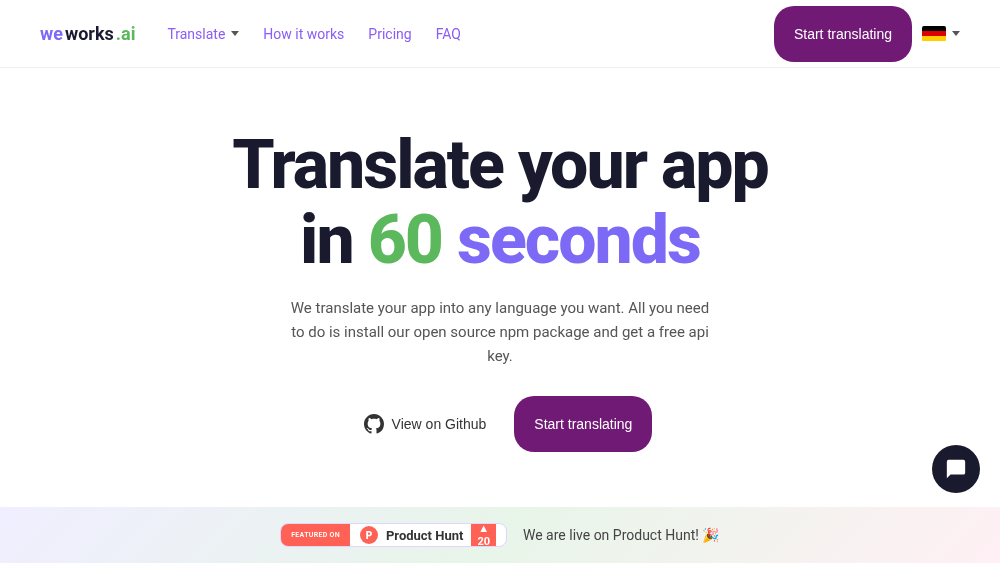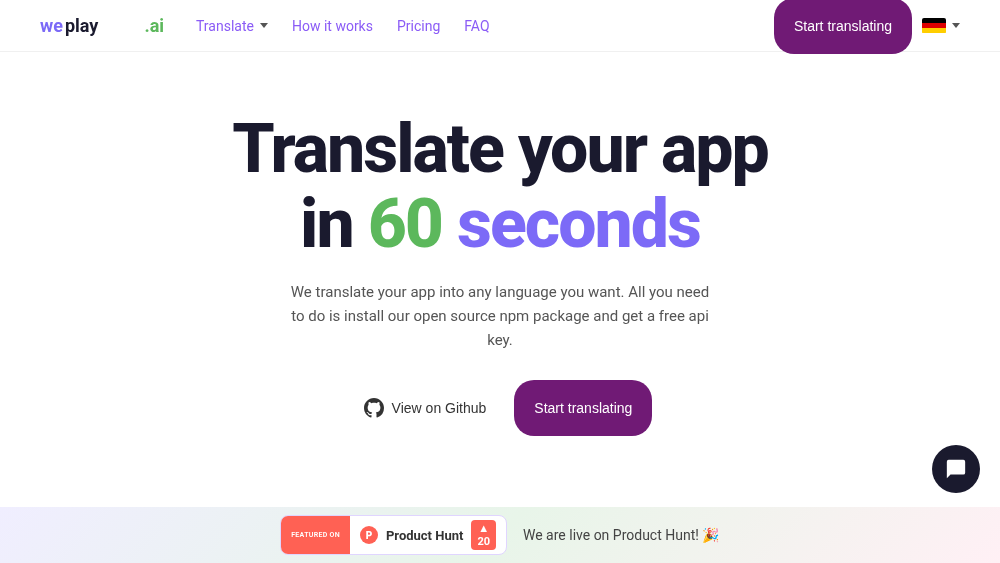--- a/index.html
+++ b/index.html
@@ -9,39 +9,39 @@
       color: #1a1a2e;
       overflow-x: hidden;
     }
 
     
     nav {
       display: flex;
       align-items: center;
       justify-content: space-between;
       padding: 0 40px;
-      height: 52px;
+      height: 68px;
       background: #fff;
       border-bottom: 1px solid #f0f0f0;
       position: relative;
       z-index: 10;
       gap: 40px;
     }
     .nav-left { display: flex; align-items: center; gap: 32px; }
     .logo {
       font-size: 18px;
       font-weight: 700;
       color: #1a1a2e;
       display: flex;
       align-items: center;
       gap: 2px;
     }
     .logo .we { color: #7c6af7; }
     .logo .play { color: #1a1a2e; }
-    .logo .ai { color: #5cb85c; margin-left: 44px; }
+    .logo .ai { color: #5cb85c; }
     .nav-links { display: flex; align-items: center; gap: 24px; }
     .nav-link {
       font-size: 14px;
       color: #8b5cf6;
       cursor: pointer;
       display: flex;
       align-items: center;
       gap: 4px;
     }
     .chevron-down {
@@ -195,21 +195,21 @@
       gap: 16px;
       z-index: 100;
     }
     .ph-badge {
       display: flex;
       align-items: center;
       background: #fff;
       border: 1px solid #e0d5ff;
       border-radius: 8px;
       overflow: hidden;
-      height: 40px;
+      height: 24px;
     }
     .ph-badge-left {
       background: #ff6154;
       display: flex;
       flex-direction: column;
       align-items: center;
       justify-content: center;
       padding: 4px 10px;
       height: 100%;
     }
@@ -279,21 +279,21 @@
     }
     .chat-bubble svg { color: #fff; }
   </style>
 </head>
 <body>
 
 <nav>
   <div class="nav-left">
     <div class="logo">
       <span class="we">we</span>
-        <span class="play">play</span>
+        <span class="play">works</span>
         <span class="ai">.ai</span>
     </div>
     <div class="nav-links">
       <span class="nav-link">
         <span>Translate</span>
         <span class="chevron-down"></span>
       </span>
       <span class="nav-link">How it works</span>
       <span class="nav-link">Pricing</span>
       <span class="nav-link">FAQ</span>

